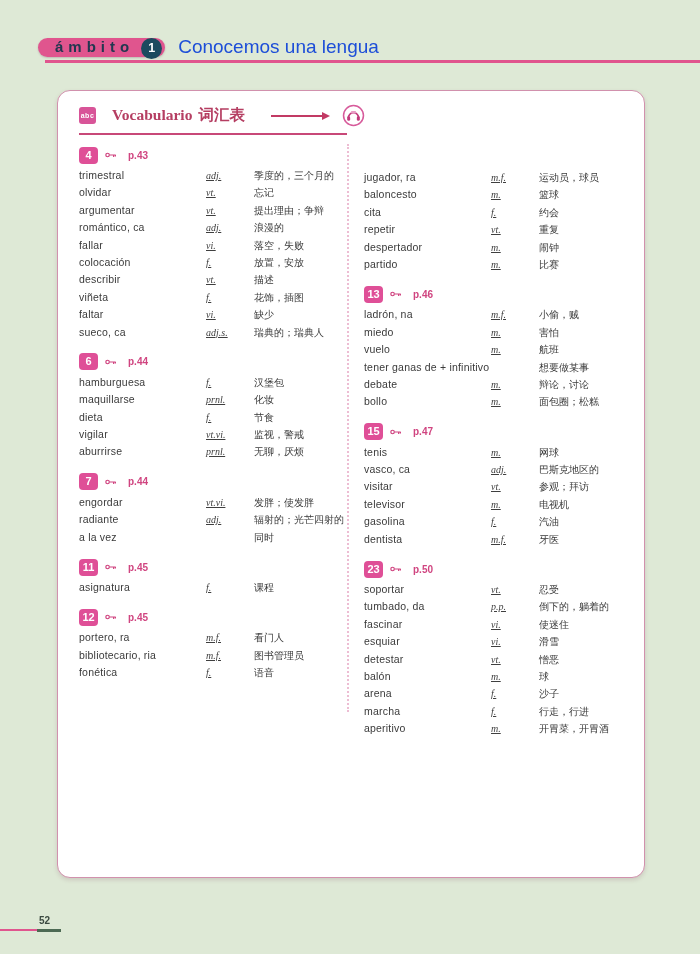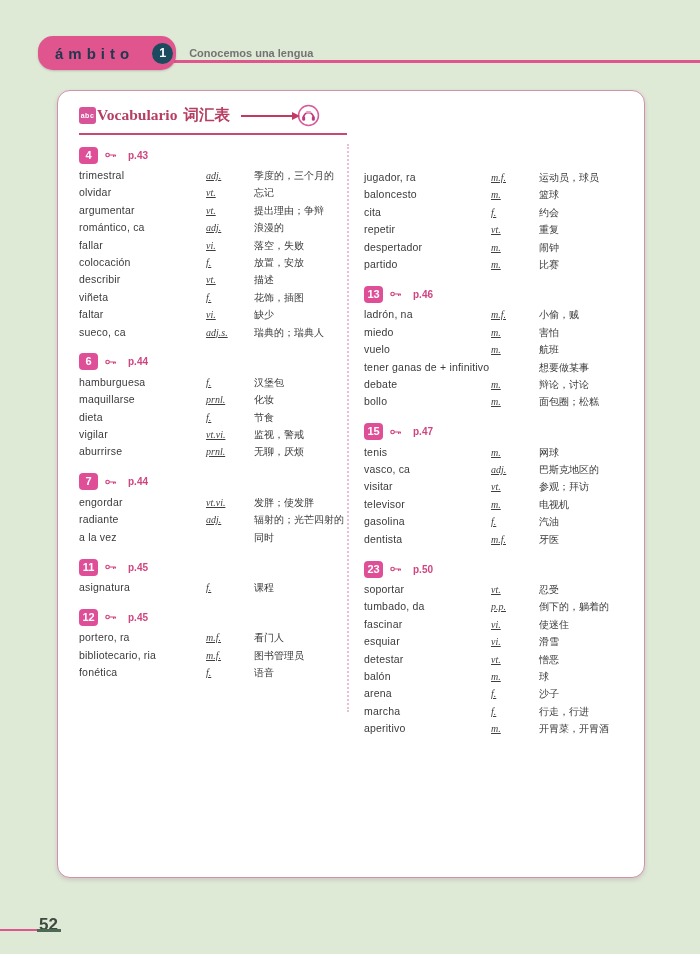--- a/index.html
+++ b/index.html
@@ -1,32 +1,32 @@
 <!DOCTYPE html>
 <html><head>
 <meta charset="utf-8">
 <style>
   html,body{margin:0;padding:0;width:700px;height:954px;overflow:hidden;
     background:#dee9d6;font-family:"Liberation Sans",sans-serif;position:relative;}
 
   
   .top-rule{position:absolute;left:45px;right:0;top:60px;height:2.5px;background:#e0558e;}
   .header-row{position:absolute;left:38px;top:36px;display:flex;align-items:center;gap:13px;z-index:2;}
-  .ambito-pill{background:#e0558e;border-radius:15px;height:34px;display:flex;align-items:center;
-    padding:0 3px 0 17px;gap:18px;box-shadow:0 1px 2px rgba(100,40,70,.25);}
+  .ambito-pill{background:#e0558e;border-radius:15px;height:19px;display:flex;
+    padding:0 3px 0 17px;gap:7px;box-shadow:0 1px 2px rgba(100,40,70,.25);}
   .ambito-text{font-weight:bold;font-size:15px;letter-spacing:5px;color:#223850;}
   .unit-circle{width:21px;height:21px;border-radius:50%;background:#1c4a5f;color:#fff;
     font-weight:bold;font-size:12.5px;line-height:21px;text-align:center;}
-  .unit-title{font-weight:bold;font-size:11px;color:#737373;}
+  .unit-title{font-weight:normal;font-size:19px;color:#1d4ed8;}
 
   
   .panel{position:absolute;left:57px;top:90px;width:588px;height:788px;background:#fff;
     border:1.5px solid #d191ad;border-radius:13px;box-shadow:0 2px 4px rgba(120,60,90,.18);
     box-sizing:border-box;overflow:hidden;}
-  .panel-header{display:flex;align-items:center;gap:1px;margin:13px 20px 0 21px;}
+  .panel-header{display:flex;align-items:center;gap:16px;margin:13px 20px 0 21px;}
   .abc-icon{width:17px;height:17px;background:#d85498;border-radius:3px;color:#fff;
     font-weight:bold;font-size:7px;line-height:17px;text-align:center;letter-spacing:.5px;flex:none;}
   .panel-title{font-family:"Liberation Serif",serif;font-weight:bold;font-size:15.5px;
     color:#b53e62;display:flex;gap:6px;align-items:baseline;}
   .arrow-line{margin-left:10px;width:52px;height:2px;background:#c23a64;position:relative;flex:none;}
   .arrow-line::after{content:'';position:absolute;right:-7px;top:-3px;
     border-left:8px solid #c23a64;border-top:4px solid transparent;border-bottom:4px solid transparent;}
   .hp-icon{margin-left:3px;flex:none;}
   .panel-underline{margin:6px 0 0 21px;width:268px;height:2px;background:#c84878;}
 
@@ -47,21 +47,21 @@
   .section-header{display:flex;align-items:center;gap:7px;height:18px;margin:10px 0 5px;}
   .col > .section-header:first-child{margin-top:4px;}
   .badge{min-width:17px;height:17px;background:#df4f97;border-radius:4px;color:#fff;
     font-weight:bold;font-size:11px;line-height:17px;text-align:center;padding:0 1px;flex:none;}
   .pageref{display:inline-flex;align-items:center;gap:11px;color:#d04580;
     font-weight:bold;font-size:10px;}
   .key-ic{color:#d04580;flex:none;}
 
   
   .footer-pink-line{position:absolute;left:0;top:929px;width:37px;height:2px;background:#e0558e;}
-  .page-number{position:absolute;left:39px;top:915px;font-weight:bold;font-size:17px;color:#3c4a41;}
+  .page-number{position:absolute;left:39px;top:915px;font-weight:bold;font-size:10px;color:#3c4a41;}
   .footer-green-line{position:absolute;left:37px;top:929px;width:24px;height:2.5px;background:#4d6a54;}
 </style>
 </head>
 <body>
 
 <div class="top-rule"></div>
 
 <div class="header-row">
   <div class="ambito-pill">
     <span class="ambito-text">ámbito</span>

